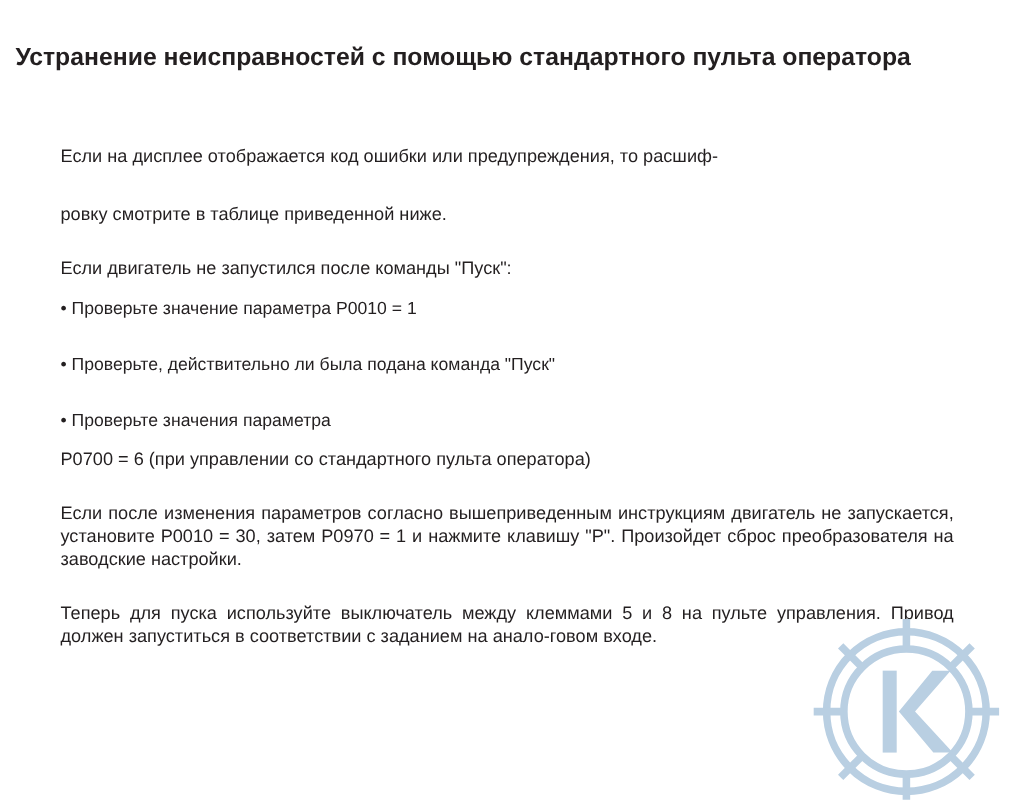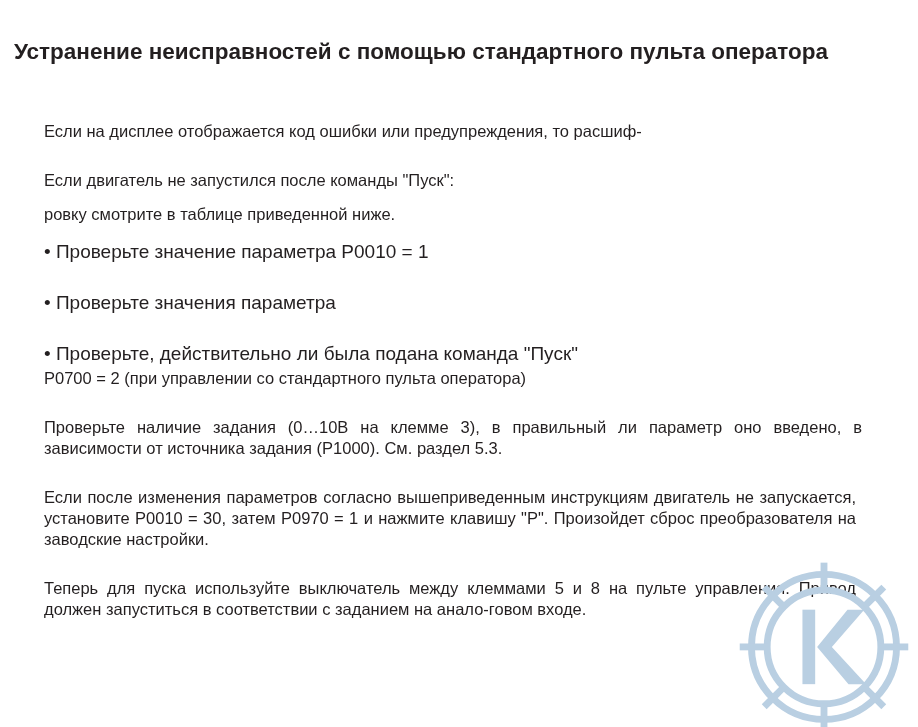--- a/index.html
+++ b/index.html
@@ -41,41 +41,41 @@
     position: absolute;
     left: 40px;
     top: 108px;
     width: 860px;
   }
 
   .para {
     font-size: 16.5px;
     line-height: 21px;
     color: #231f20;
-    margin: 4px;
+    margin: 15px;
   }
 
   .para.wide-leading {
     line-height: 38px;
   }
   .gap-20 { margin-top: 20px; }
   .gap-28 { margin-top: 28px; }
   .gap-30 { margin-top: 30px; }
   .gap-8  { margin-top: 8px; }
   .gap-4  { margin-top: 4px; }
 
   .justify {
     text-align: justify;
     text-justify: inter-word;
   }
   .block-width-820 { width: 818px; }
   .block-width-810 { width: 812px; }
 
   .bullet-line {
-    font-size: 19px;
+    font-size: 16px;
     line-height: 21px;
   }
 
   
   .watermark {
     position: absolute;
     right: -4px;
     bottom: -14px;
     width: 196px;
     height: 196px;
@@ -86,33 +86,32 @@
 </head>
 <body>
 
 <div class="page">
 
   <h1 class="doc-title">Устранение неисправностей с помощью стандартного пульта оператора</h1>
 
   <div class="body-block">
 
     <p class="para wide-leading">Если на дисплее отображается код ошибки или предупреждения, то расшиф-</p>
+    <p class="para wide-leading gap-4">ровку смотрите в таблице приведенной ниже.</p>
+
     <p class="para gap-20">Если двигатель не запустился после команды "Пуск":</p>
-
-    <p class="para wide-leading gap-4">ровку смотрите в таблице приведенной ниже.</p>
 
     <p class="para bullet-line gap-8">• Проверьте значение параметра P0010 = 1</p>
 
+    <p class="para bullet-line gap-30">• Проверьте, действительно ли была подана команда "Пуск"</p>
+
     <p class="para bullet-line gap-30">• Проверьте значения параметра</p>
 
-    <p class="para bullet-line gap-30">• Проверьте, действительно ли была подана команда "Пуск"</p>
+    <p class="para gap-4">P0700 = 6 (при управлении со стандартного пульта оператора)</p>
 
-    <p class="para gap-4">P0700 = 2 (при управлении со стандартного пульта оператора)</p>
-
-    <p class="para justify block-width-820 gap-28">Проверьте наличие задания (0…10В на клемме 3), в правильный ли параметр оно введено, в зависимости от источника задания (P1000). См. раздел 5.3.</p>
 
     <p class="para justify block-width-810 gap-28">Если после изменения параметров согласно вышеприведенным инструкциям двигатель не запускается, установите P0010 = 30, затем P0970 = 1 и нажмите клавишу "P". Произойдет сброс преобразователя на заводские настройки.</p>
 
     <p class="para justify block-width-810 gap-28">Теперь для пуска используйте выключатель между клеммами 5 и 8 на пульте управления. Привод должен запуститься в соответствии с заданием на анало-говом входе.</p>
 
   </div>
 
   <svg class="watermark" viewBox="0 0 200 200">
     <g fill="none" stroke="#b9cfe2" stroke-width="7">
       <circle cx="100" cy="104" r="74"></circle>

